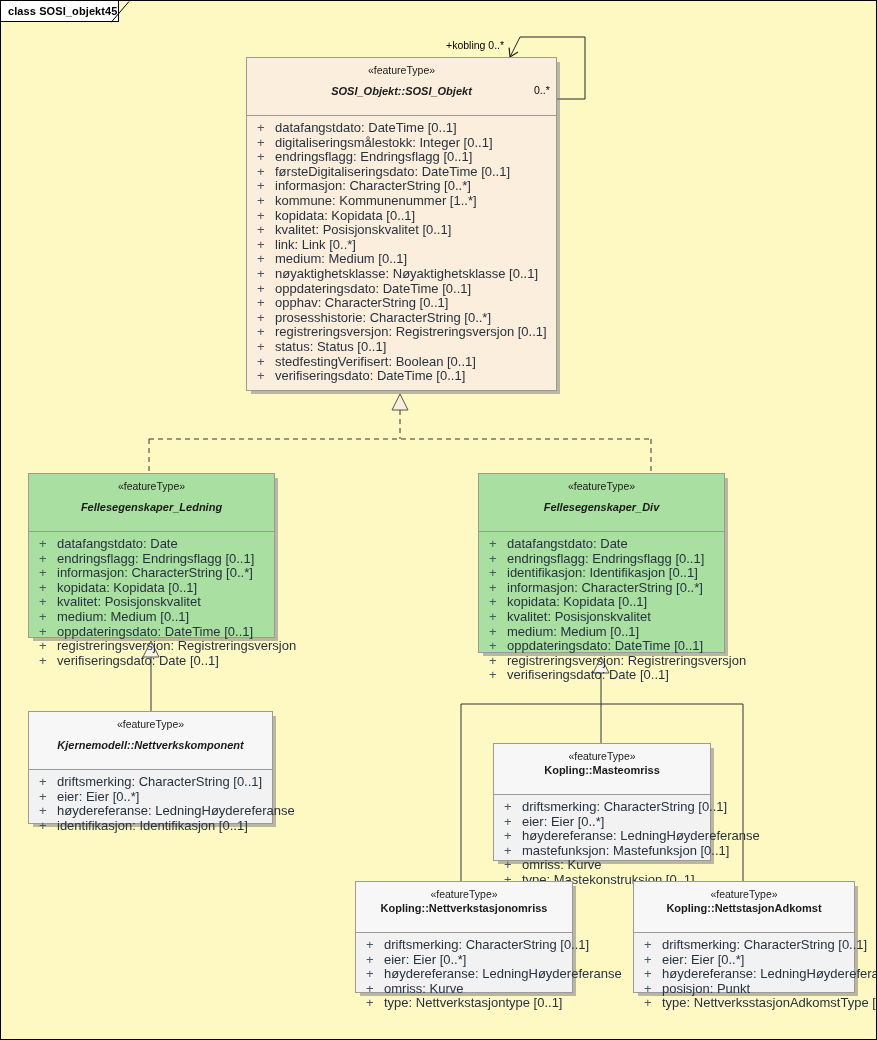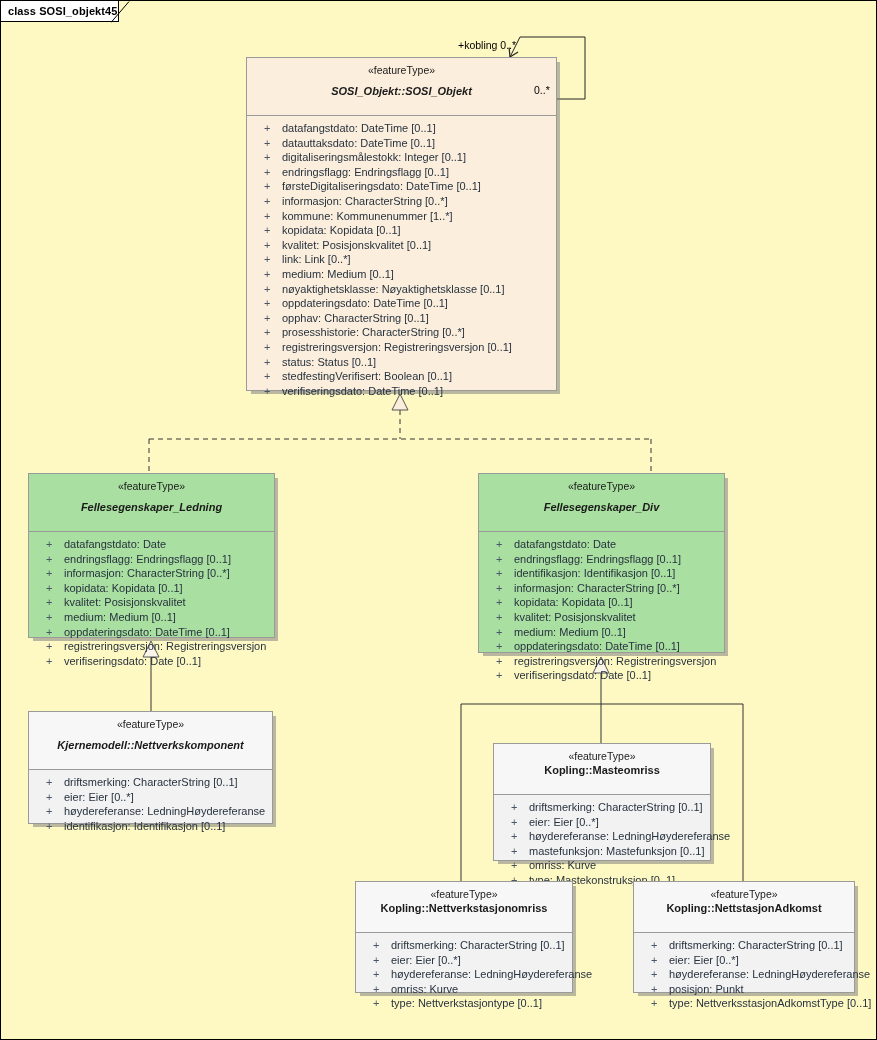--- a/index.html
+++ b/index.html
@@ -79,25 +79,25 @@
     font-weight: bold;
     color: #1a1a1a;
     line-height: 14px;
     white-space: nowrap;
   }
   .uml .cname.ital { font-style: italic; margin-top: 7px; }
   .uml .body {
     padding: 5px 0 6px 0;
   }
   .attr {
-    font-size: 11px;
+    font-size: 13px;
     line-height: 14.6px;
     color: #27323f;
     white-space: nowrap;
-    padding-left: 17px;
+    padding-left: 10px;
     position: relative;
   }
   .attr .vis {
     display: inline-block;
     width: 18px;
     color: #4a5668;
   }
 
   
   .theme-peach            { background: #fbeedc; }
@@ -179,42 +179,41 @@
     <path d="M0,21.5 L18,0.5" fill="none" stroke="#000000" stroke-width="1"></path>
   </svg>
 
   <div class="uml theme-peach" style="left:245px; top:56px; width:311px; height:334px;">
     <div class="hdr">
       <div class="stereo">«featureType»</div>
       <div class="cname ital">SOSI_Objekt::SOSI_Objekt</div>
     </div>
     <div class="body">
         <div class="attr"><span class="vis">+</span><span>datafangstdato: DateTime [0..1]</span></div>
-        <div class="attr"><span class="vis">+</span><span>datauttaksdato: DateTime [0..1]</span></div>
         <div class="attr"><span class="vis">+</span><span>digitaliseringsmålestokk: Integer [0..1]</span></div>
         <div class="attr"><span class="vis">+</span><span>endringsflagg: Endringsflagg [0..1]</span></div>
         <div class="attr"><span class="vis">+</span><span>førsteDigitaliseringsdato: DateTime [0..1]</span></div>
         <div class="attr"><span class="vis">+</span><span>informasjon: CharacterString [0..*]</span></div>
         <div class="attr"><span class="vis">+</span><span>kommune: Kommunenummer [1..*]</span></div>
         <div class="attr"><span class="vis">+</span><span>kopidata: Kopidata [0..1]</span></div>
         <div class="attr"><span class="vis">+</span><span>kvalitet: Posisjonskvalitet [0..1]</span></div>
         <div class="attr"><span class="vis">+</span><span>link: Link [0..*]</span></div>
         <div class="attr"><span class="vis">+</span><span>medium: Medium [0..1]</span></div>
         <div class="attr"><span class="vis">+</span><span>nøyaktighetsklasse: Nøyaktighetsklasse [0..1]</span></div>
         <div class="attr"><span class="vis">+</span><span>oppdateringsdato: DateTime [0..1]</span></div>
         <div class="attr"><span class="vis">+</span><span>opphav: CharacterString [0..1]</span></div>
         <div class="attr"><span class="vis">+</span><span>prosesshistorie: CharacterString [0..*]</span></div>
         <div class="attr"><span class="vis">+</span><span>registreringsversjon: Registreringsversjon [0..1]</span></div>
         <div class="attr"><span class="vis">+</span><span>status: Status [0..1]</span></div>
         <div class="attr"><span class="vis">+</span><span>stedfestingVerifisert: Boolean [0..1]</span></div>
         <div class="attr"><span class="vis">+</span><span>verifiseringsdato: DateTime [0..1]</span></div>
       </div>
   </div>
 
-  <div class="edge-label" style="left:457px; top:38px;">+kobling 0..*</div>
+  <div class="edge-label" style="left:445px; top:38px;">+kobling 0..*</div>
   <div class="mult-chip" style="left:531px; top:82px;">0..*</div>
 
   <div class="uml theme-green" style="left:27px; top:472px; width:247px; height:165px;">
     <div class="hdr">
       <div class="stereo">«featureType»</div>
       <div class="cname ital">Fellesegenskaper_Ledning</div>
     </div>
     <div class="body">
         <div class="attr"><span class="vis">+</span><span>datafangstdato: Date</span></div>
         <div class="attr"><span class="vis">+</span><span>endringsflagg: Endringsflagg [0..1]</span></div>

